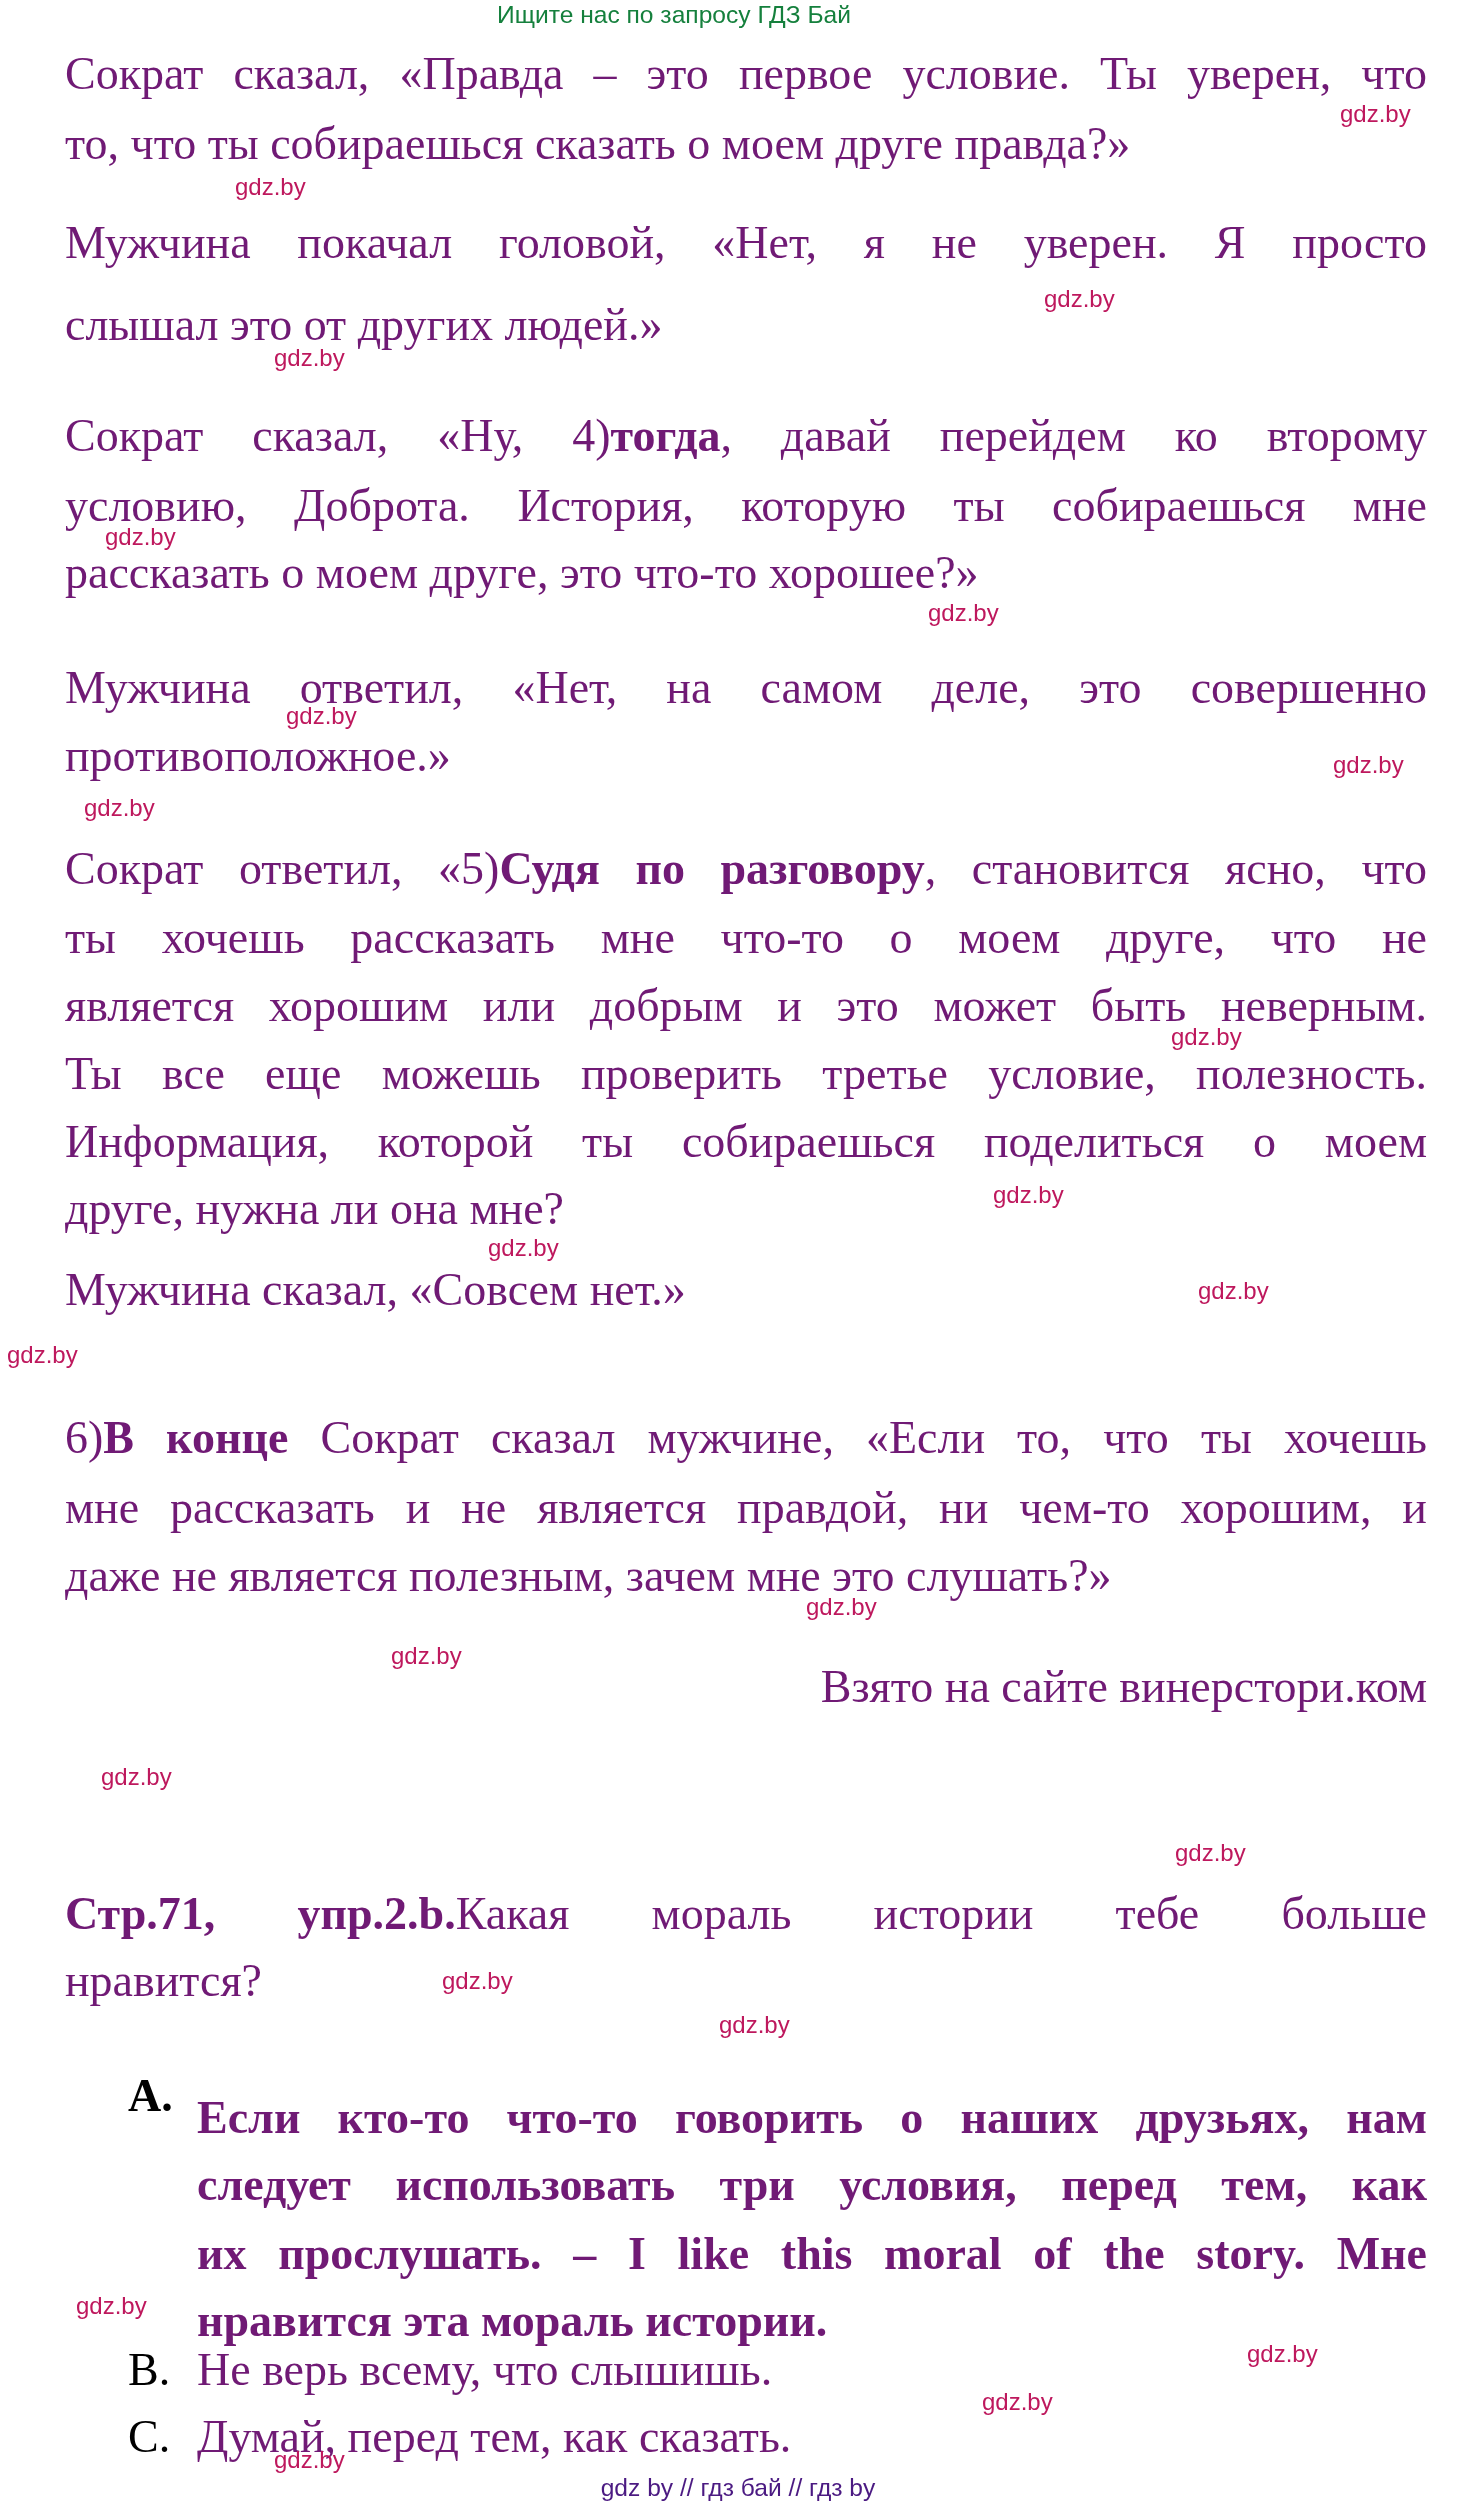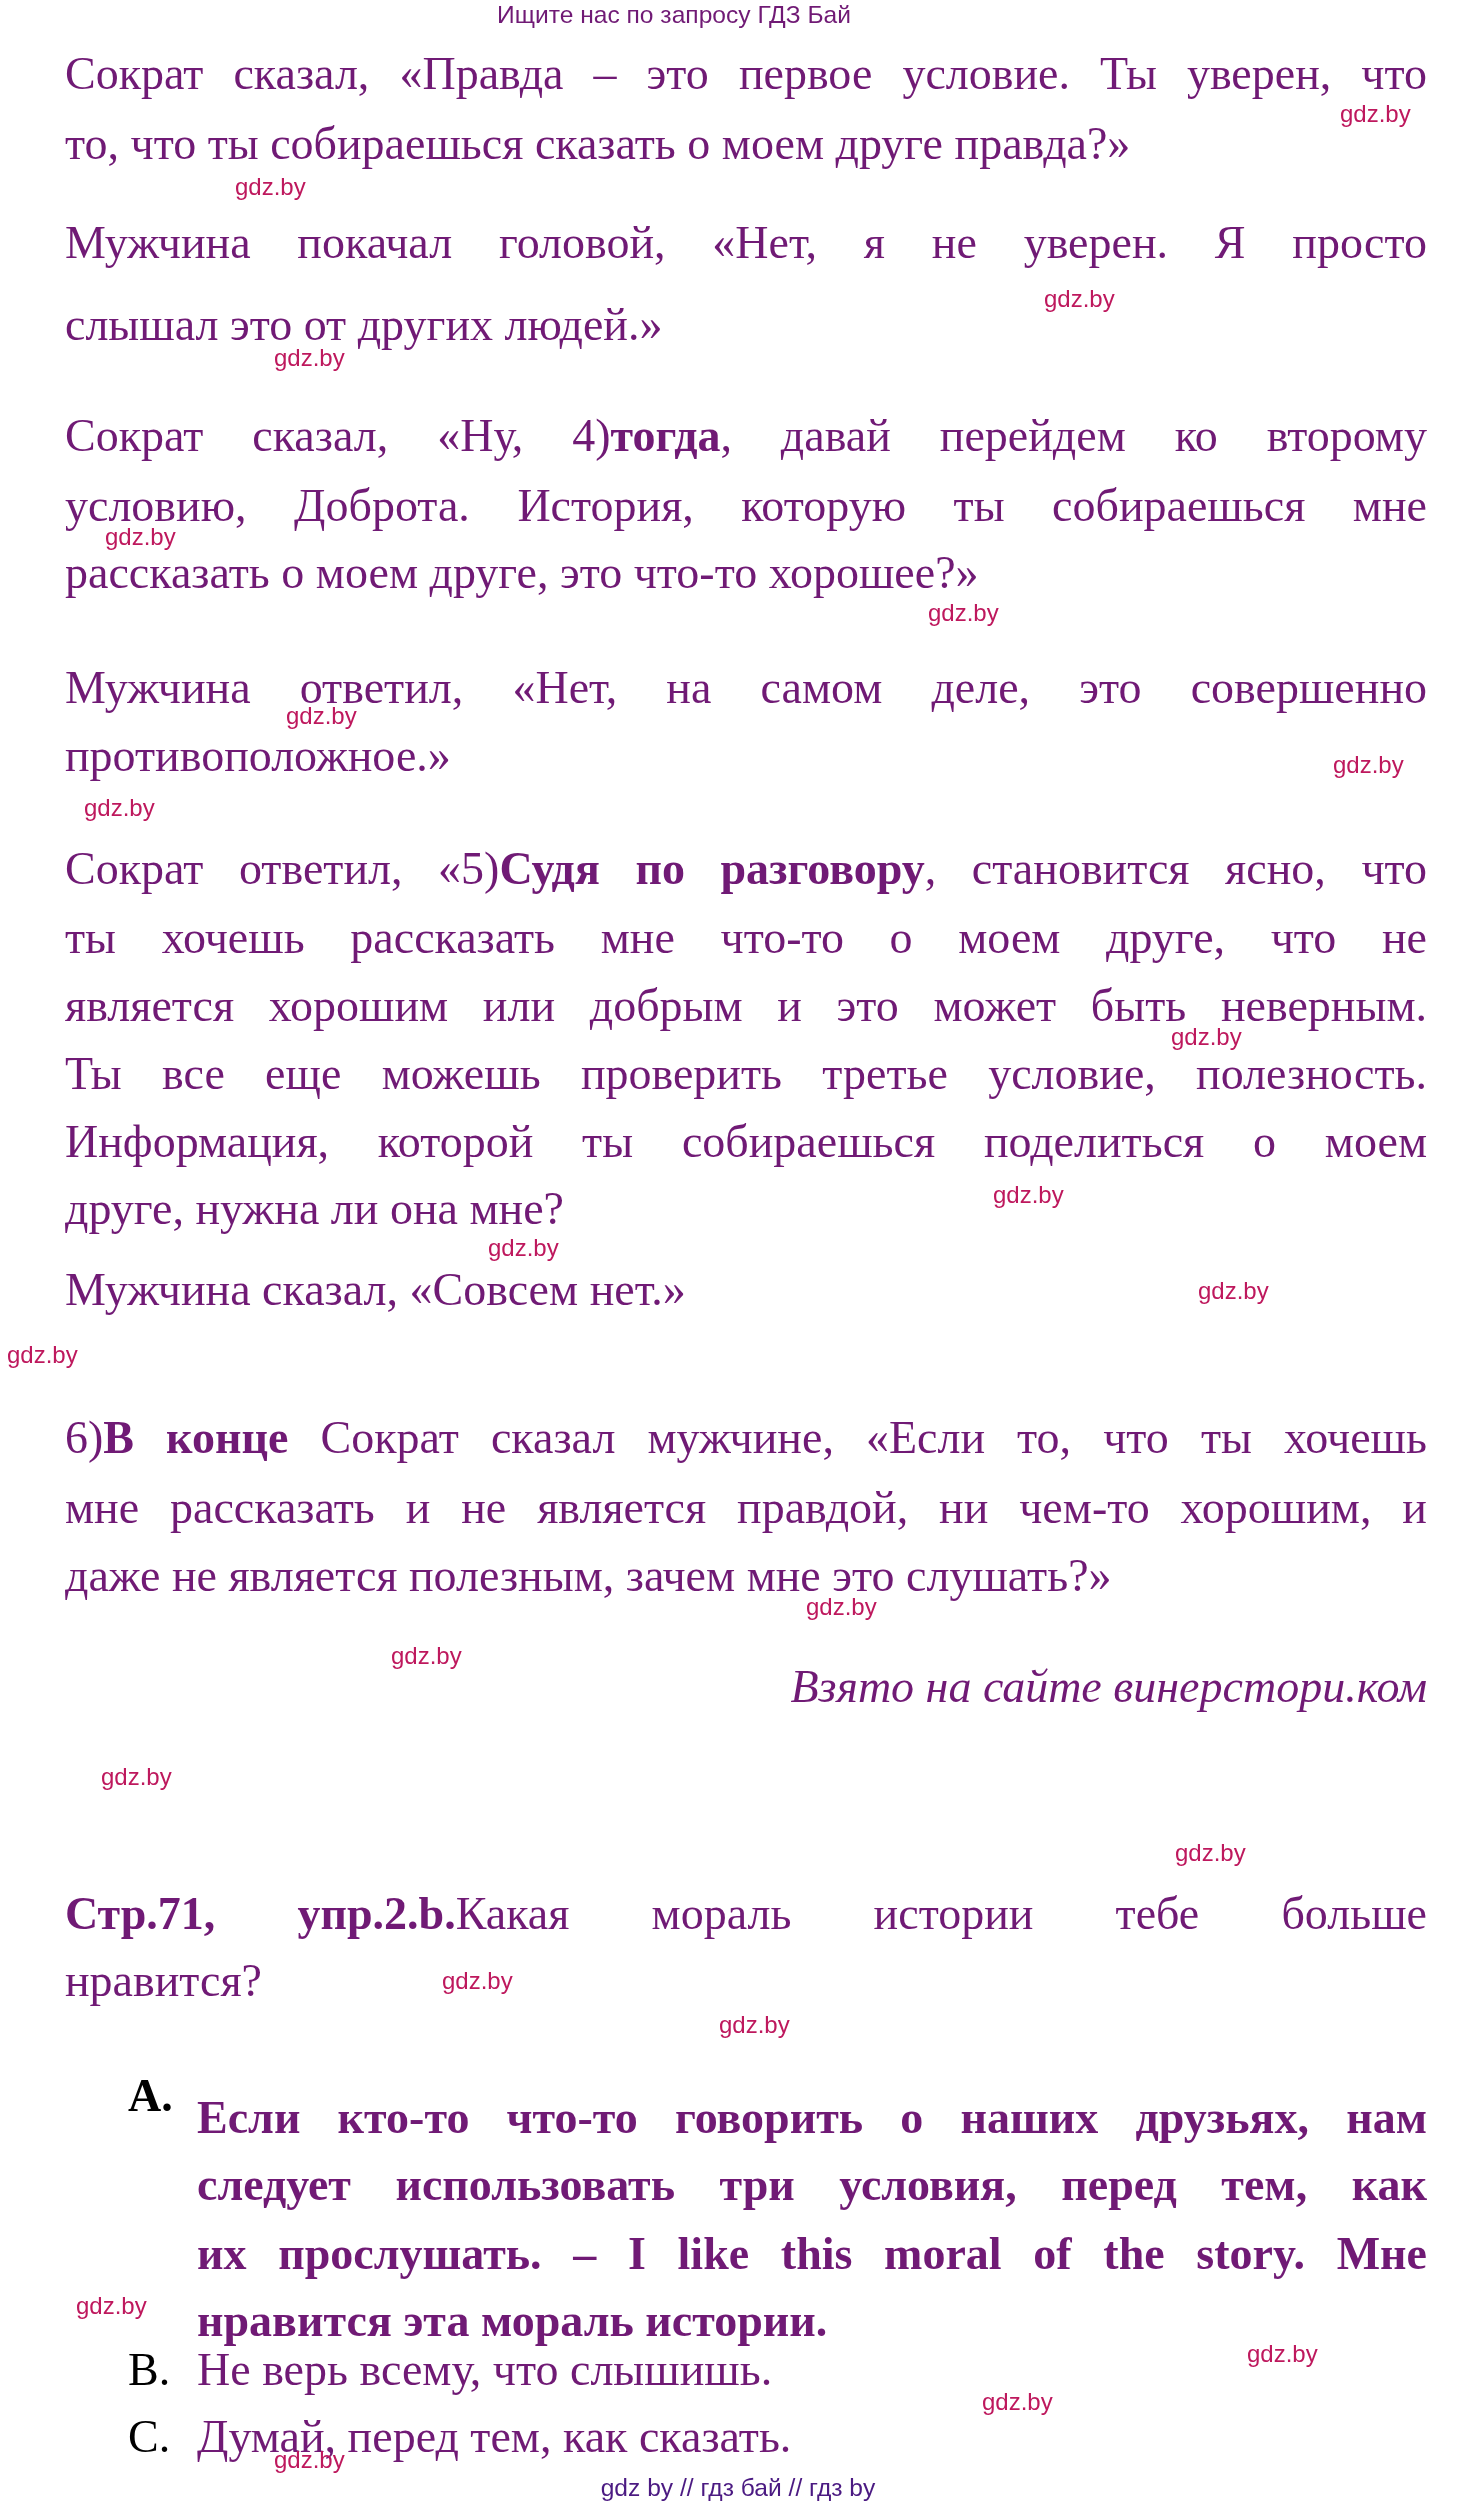--- a/index.html
+++ b/index.html
@@ -1,35 +1,35 @@
 <!DOCTYPE html>
 <html style="font-size:14px"><head>
 <meta charset="utf-8">
 <style>
   html, body { margin: 0; padding: 0; background: #ffffff; }
   body { width: 1476px; height: 2512px; position: relative; overflow: hidden; }
   .page { position: absolute; left: 0; top: 0; width: 1476px; height: 2512px; background: #fff; }
   .hdr {
     position: absolute; top: 0; left: 0; width: 1348px; text-align: center;
     font-family: "Liberation Sans", sans-serif; font-size: 24.6px; line-height: 30px;
-    color: #701a75;
+    color: #15803d;
   }
   .ftr {
     position: absolute; top: 2503px; left: 0; width: 1476px; text-align: center;
     font-family: "Liberation Sans", sans-serif; font-size: 24.6px; line-height: 30px;
     color: #4b1a82; transform: translateY(-30px);
   }
   .ln {
     position: absolute; left: 65px; width: 1362px;
     font-family: "Liberation Serif", serif; font-size: 46px; line-height: 54px;
     color: #701a75; white-space: nowrap; transform: scaleX(1); 
   }
   .ln.j { text-align: justify; text-align-last: justify; white-space: normal; height: 54px; overflow: hidden; }
   .ln b { font-weight: bold; }
-  .ln.right { text-align: right; font-style: italic; }
+  .ln.right { text-align: right; }
   .ln.ind { left: 197px; width: 1230px; }
   .lbl {
     position: absolute; left: 128px;
     font-family: "Liberation Serif", serif; font-size: 46px; line-height: 54px; color: #000;
   }
   .lbl.b { font-weight: bold; }
   .bold { font-weight: bold; margin-top: 22px; }
   .wm {
     position: absolute; font-family: Liberation Sans, sans-serif;
     font-size: 24px; line-height: 26px; color: #be185d;

